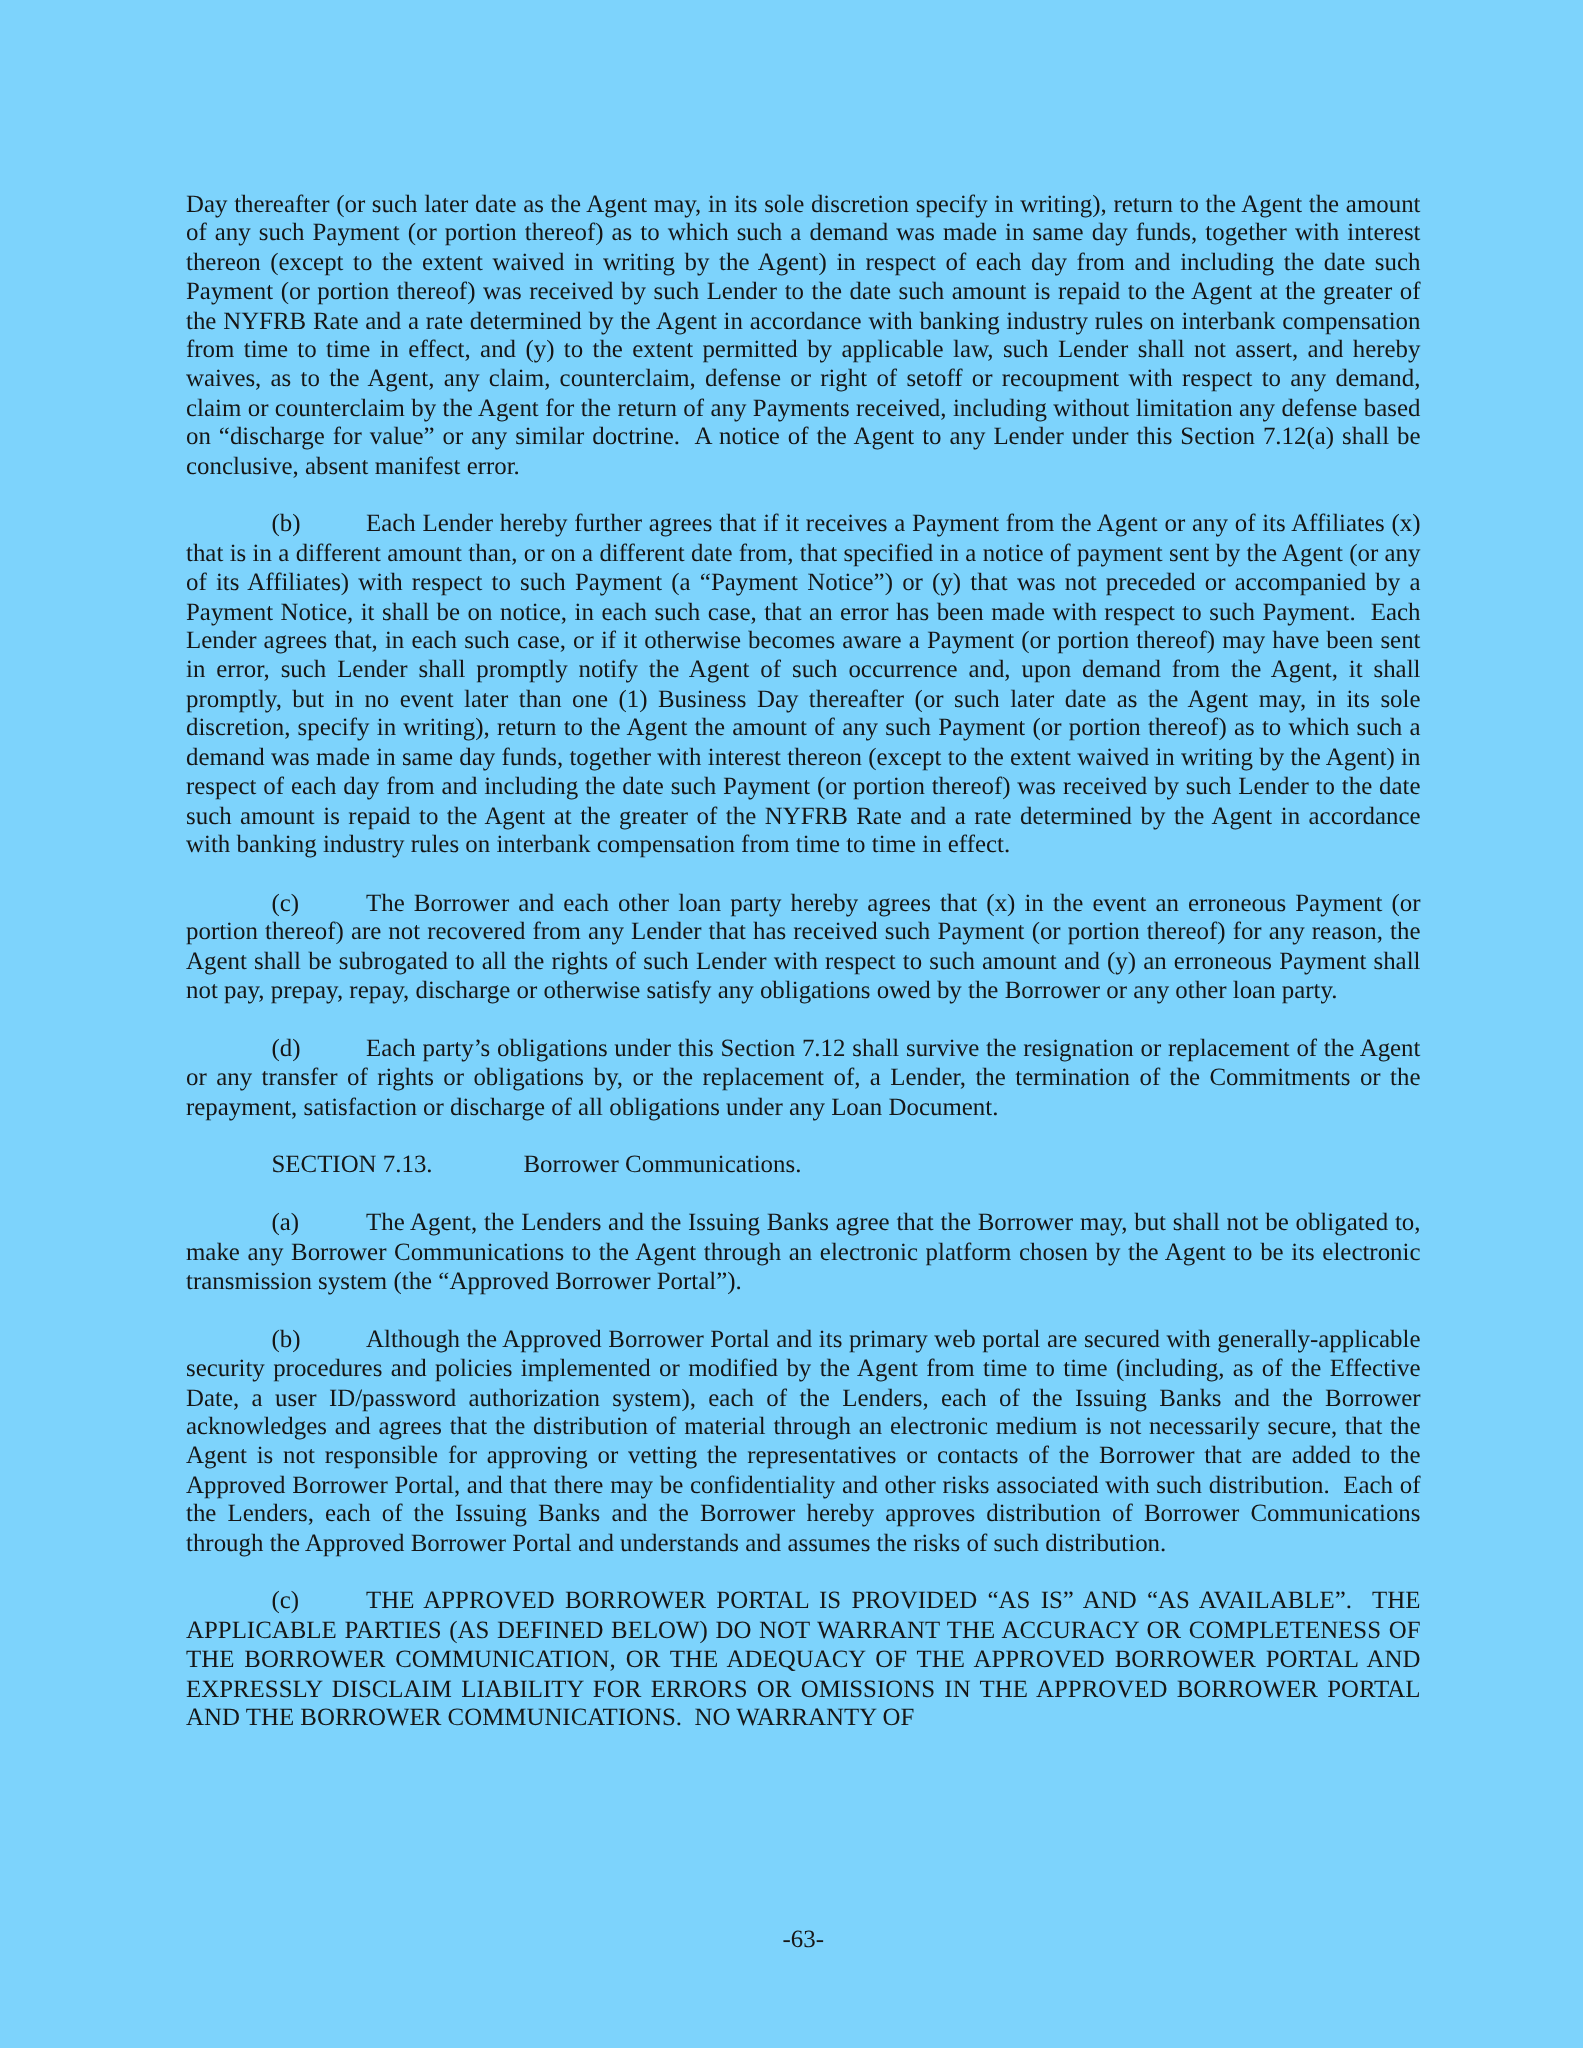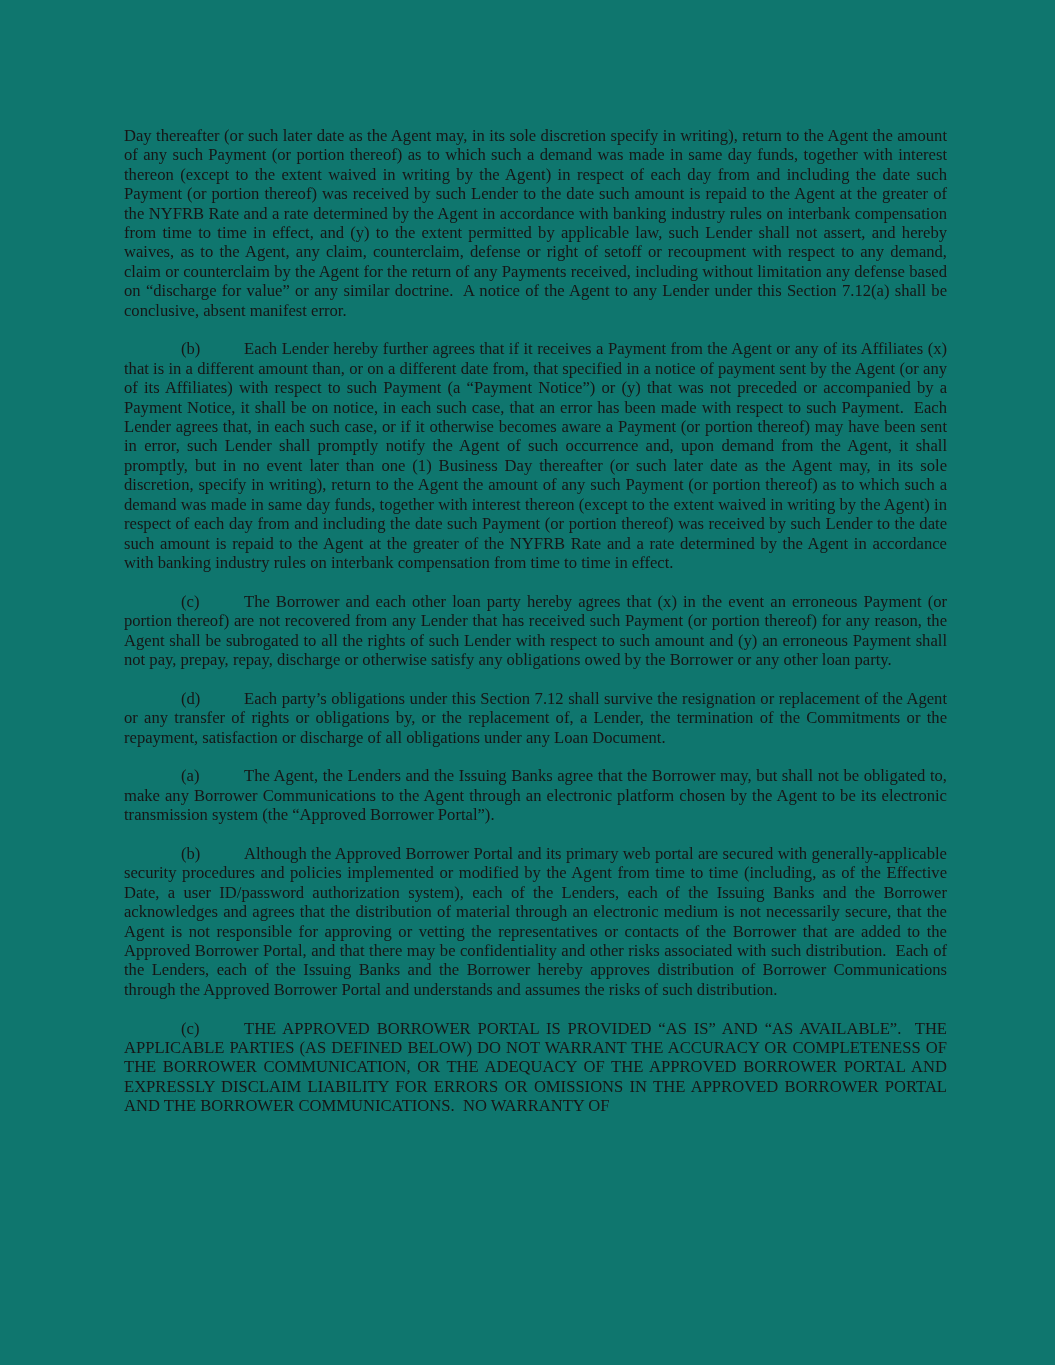--- a/index.html
+++ b/index.html
@@ -4,21 +4,21 @@
 <style>
   html, body {
     margin: 0;
     padding: 0;
     background: #ffffff;
   }
   .page {
     position: relative;
     width: 1055px;
     height: 1365px;
-    background: #0f766e;
+    background: #7dd3fc;
     font-family: "Liberation Serif", "DejaVu Serif", serif;
     font-size: 16.6px;
     line-height: 19.4px;
     color: #161616;
     overflow: hidden;
   }
   .content {
     position: absolute;
     left: 124px;
     top: 126px;
@@ -60,22 +60,24 @@
   <div class="content">
 
     <p class="para"><span class="segs"><span>Day thereafter (or such later date as the Agent may, in its sole discretion specify in writing), return to the Agent the amount of any such Payment (or portion thereof) as to which such a demand was made in same day funds, together with interest thereon (except to the extent waived in writing by the Agent) in respect of each day from and including the date such Payment (or portion thereof) was received by such Lender to the date such amount is repaid to the Agent at the greater of the NYFRB Rate and a rate determined by the Agent in accordance with banking industry rules on interbank compensation from time to time in effect, and (y) to the extent permitted by applicable law, such Lender shall not assert, and hereby waives, as to the Agent, any claim, counterclaim, defense or right of setoff or recoupment with respect to any demand, claim or counterclaim by the Agent for the return of any Payments received, including without limitation any defense based on “discharge for value” or any similar doctrine.&nbsp; A notice of the Agent to any Lender under this Section 7.12(a) shall be conclusive, absent manifest error.</span></span></p>
 
     <p class="para"><span class="ind"></span><span class="lblbox">(b)</span><span class="segs"><span>Each Lender hereby further agrees that if it receives a Payment from the Agent or any of its Affiliates (x) that is in a different amount than, or on a different date from, that specified in a notice of payment sent by the Agent (or any of its Affiliates) with respect to such Payment (a “</span><span class="u">Payment Notice</span><span>”) or (y) that was not preceded or accompanied by a Payment Notice, it shall be on notice, in each such case, that an error has been made with respect to such Payment.&nbsp; Each Lender agrees that, in each such case, or if it otherwise becomes aware a Payment (or portion thereof) may have been sent in error, such Lender shall promptly notify the Agent of such occurrence and, upon demand from the Agent, it shall promptly, but in no event later than one (1) Business Day thereafter (or such later date as the Agent may, in its sole discretion, specify in writing), return to the Agent the amount of any such Payment (or portion thereof) as to which such a demand was made in same day funds, together with interest thereon (except to the extent waived in writing by the Agent) in respect of each day from and including the date such Payment (or portion thereof) was received by such Lender to the date such amount is repaid to the Agent at the greater of the NYFRB Rate and a rate determined by the Agent in accordance with banking industry rules on interbank compensation from time to time in effect.</span></span></p>
 
     <p class="para"><span class="ind"></span><span class="lblbox">(c)</span><span class="segs"><span>The Borrower and each other loan party hereby agrees that (x) in the event an erroneous Payment (or portion thereof) are not recovered from any Lender that has received such Payment (or portion thereof) for any reason, the Agent shall be subrogated to all the rights of such Lender with respect to such amount and (y) an erroneous Payment shall not pay, prepay, repay, discharge or otherwise satisfy any obligations owed by the Borrower or any other loan party.</span></span></p>
 
     <p class="para"><span class="ind"></span><span class="lblbox">(d)</span><span class="segs"><span>Each party’s obligations under this Section 7.12 shall survive the resignation or replacement of the Agent or any transfer of rights or obligations by, or the replacement of, a Lender, the termination of the Commitments or the repayment, satisfaction or discharge of all obligations under any Loan Document.</span></span></p>
 
+    <p class="para"><span class="ind"></span><span class="lblbox wide">SECTION 7.13.</span><span class="segs"><span>Borrower Communications.</span></span></p>
 
     <p class="para"><span class="ind"></span><span class="lblbox">(a)</span><span class="segs"><span>The Agent, the Lenders and the Issuing Banks agree that the Borrower may, but shall not be obligated to, make any Borrower Communications to the Agent through an electronic platform chosen by the Agent to be its electronic transmission system (the “</span><span class="u">Approved Borrower Portal</span><span>”).</span></span></p>
 
     <p class="para"><span class="ind"></span><span class="lblbox">(b)</span><span class="segs"><span>Although the Approved Borrower Portal and its primary web portal are secured with generally-applicable security procedures and policies implemented or modified by the Agent from time to time (including, as of the Effective Date, a user ID/password authorization system), each of the Lenders, each of the Issuing Banks and the Borrower acknowledges and agrees that the distribution of material through an electronic medium is not necessarily secure, that the Agent is not responsible for approving or vetting the representatives or contacts of the Borrower that are added to the Approved Borrower Portal, and that there may be confidentiality and other risks associated with such distribution.&nbsp; Each of the Lenders, each of the Issuing Banks and the Borrower hereby approves distribution of Borrower Communications through the Approved Borrower Portal and understands and assumes the risks of such distribution.</span></span></p>
 
     <p class="para"><span class="ind"></span><span class="lblbox">(c)</span><span class="segs"><span>THE APPROVED BORROWER PORTAL IS PROVIDED “AS IS” AND “AS AVAILABLE”.&nbsp; THE APPLICABLE PARTIES (AS DEFINED BELOW) DO NOT WARRANT THE ACCURACY OR COMPLETENESS OF THE BORROWER COMMUNICATION, OR THE ADEQUACY OF THE APPROVED BORROWER PORTAL AND EXPRESSLY DISCLAIM LIABILITY FOR ERRORS OR OMISSIONS IN THE APPROVED BORROWER PORTAL AND THE BORROWER COMMUNICATIONS.&nbsp; NO WARRANTY OF</span></span></p>
 
   </div>
 
+  <div class="pageno">-63-</div>
 </div>
 
 </body></html>

